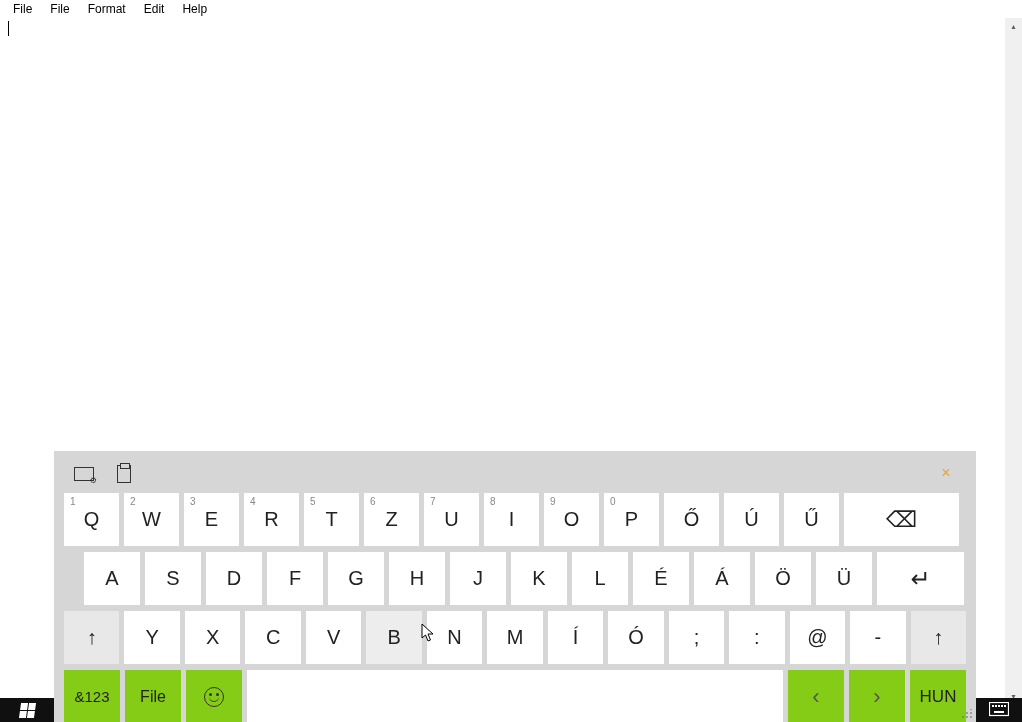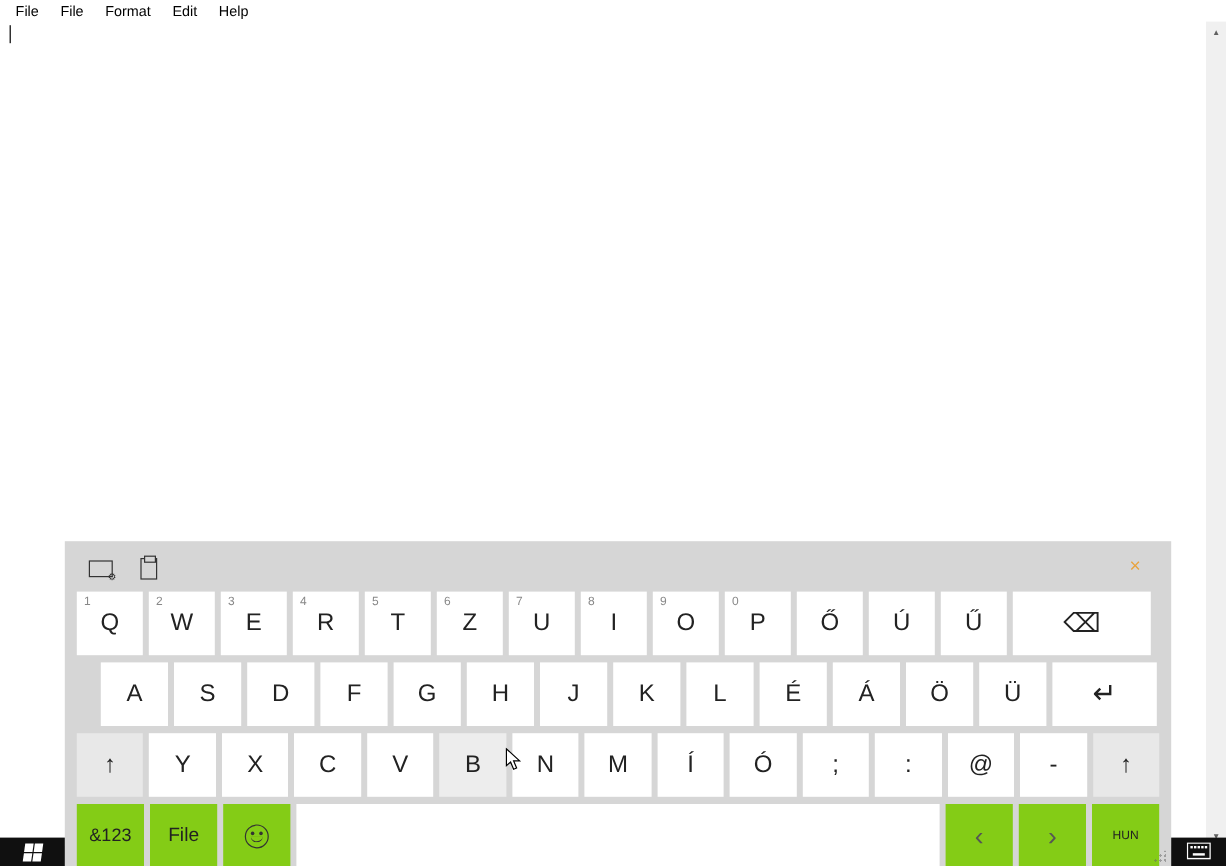--- a/index.html
+++ b/index.html
@@ -291,21 +291,21 @@
               <span class="smile"></span>
             </span>
           </div>
         <div class="key wspace space"></div>
         <div class="key w56">
             <span class="angle">‹</span>
           </div>
         <div class="key w56">
             <span class="angle">›</span>
           </div>
-        <div class="key w56" style="font-size:10px">
+        <div class="key w56" style="font-size:17px">
             <span>HUN</span>
           </div>
       </div>
     </div>
     <div class="grip"></div>
   </div>
 
   <div class="taskbar-left">
     <div class="winlogo">
         <div></div>

